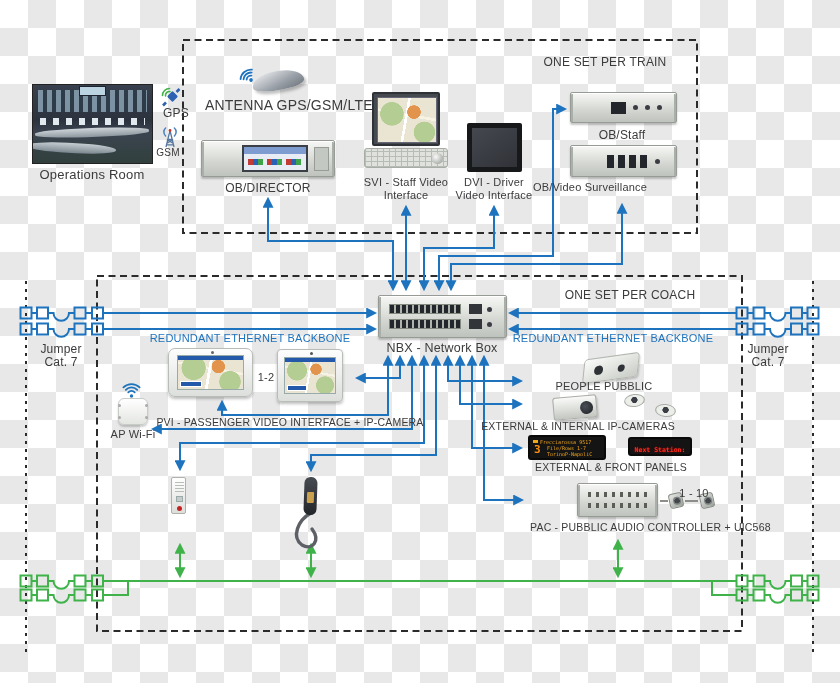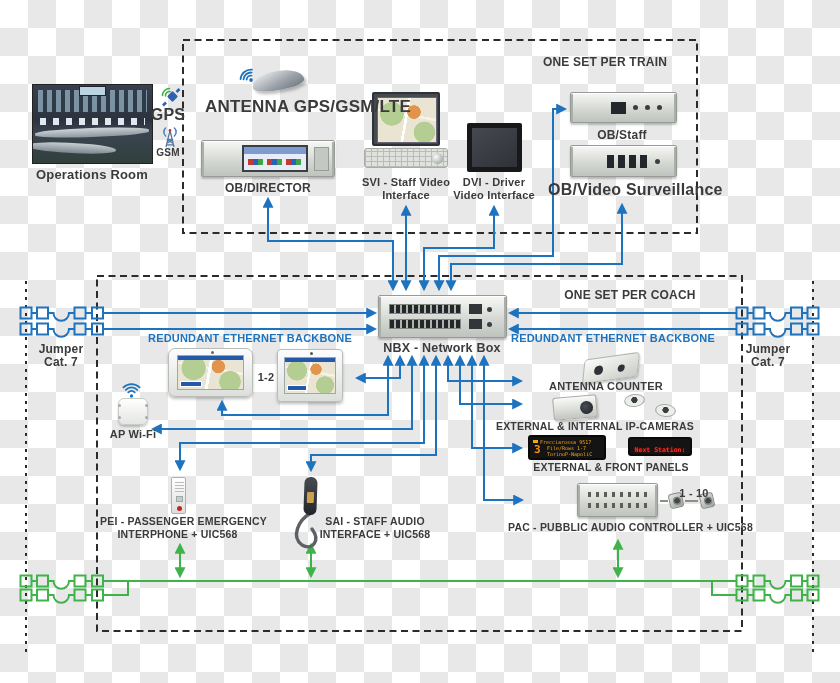--- a/index.html
+++ b/index.html
@@ -1,21 +1,21 @@
 <!DOCTYPE html>
 <html><head>
 <meta charset="utf-8">
 <style>
   html,body{margin:0;padding:0}
   .canvas{position:relative;width:840px;height:683px;overflow:hidden;
     font-family:"Liberation Sans",sans-serif;
     background:conic-gradient(#e8e8e8 25%,#ffffff 0 50%,#e8e8e8 0 75%,#ffffff 0) 0 0/56px 56px;}
   svg.wires{position:absolute;left:0;top:0;z-index:1}
   .dev{position:absolute;box-sizing:border-box;z-index:2}
-  .lbl{position:absolute;z-index:3;font-weight:700;font-size:11px;color:#3b3b3d;
+  .lbl{position:absolute;z-index:3;font-weight:400;font-size:11px;color:#3b3b3d;
        text-align:center;white-space:nowrap;letter-spacing:.2px}
   .lbl.two{line-height:13px}
   .blue-lbl{color:#1e73be}
   .green-lbl{color:#3fb34a}
   .rack{background:linear-gradient(180deg,#f7f8f6,#d6d9d3 55%,#bfc3bd);
         border:1px solid #969c95;border-radius:2px;
         box-shadow:inset 0 1px 0 #fff,0 2px 2px rgba(0,0,0,.22),
                    inset 7px 0 0 -5px #aab0a9,inset -7px 0 0 -5px #aab0a9}
   .part{position:absolute;box-sizing:border-box}
   .map{background-color:#e9e5d2;background-image:
@@ -295,59 +295,52 @@
     <div class="part" style="left:10px;top:19px;width:62px;height:5px;background:repeating-linear-gradient(90deg,#5a5e56 0 3px,rgba(0,0,0,0) 3px 8px)"></div>
   </div>
   <div class="dev spk" style="left:669px;top:493px;width:14px;height:15px;transform:rotate(-12deg)">
     <div class="part" style="left:3px;top:3px;width:8px;height:8px;border-radius:50%;background:radial-gradient(circle,#43474d 0 45%,#7d837c 50%)"></div>
   </div>
   <div class="dev spk" style="left:700px;top:493px;width:14px;height:15px;transform:rotate(-12deg)">
     <div class="part" style="left:3px;top:3px;width:8px;height:8px;border-radius:50%;background:radial-gradient(circle,#43474d 0 45%,#7d837c 50%)"></div>
   </div>
 
   <div class="lbl" style="left:22px;top:167px;width:140px;font-size:13px">Operations Room</div>
-  <div class="lbl" style="left:150px;top:106px;width:36px;font-size:16px">GPS</div>
+  <div class="lbl" style="left:158px;top:106px;width:36px;font-size:12px">GPS</div>
   <div class="lbl" style="left:150px;top:147px;width:36px;font-size:10px">GSM</div>
 
   <div class="lbl" style="left:540px;top:55px;width:130px;font-size:12px">ONE SET PER TRAIN</div>
-  <div class="lbl" style="left:205px;top:97px;width:150px;font-size:17px">ANTENNA GPS/GSM/LTE</div>
+  <div class="lbl" style="left:205px;top:97px;width:150px;font-size:14px">ANTENNA GPS/GSM/LTE</div>
   <div class="lbl" style="left:198px;top:181px;width:140px;font-size:12px">OB/DIRECTOR</div>
   <div class="lbl two" style="left:434px;top:176px;width:120px">
     <div>DVI - Driver</div>
     <div>Video Interface</div>
   </div>
   <div class="lbl two" style="left:346px;top:176px;width:120px">
     <div>SVI - Staff Video</div>
     <div>Interface</div>
   </div>
   <div class="lbl" style="left:562px;top:128px;width:120px;font-size:12px">OB/Staff</div>
-  <div class="lbl" style="left:548px;top:181px;width:148px;font-size:16px">OB/Video Surveillance</div>
+  <div class="lbl" style="left:516px;top:181px;width:148px;font-size:11px">OB/Video Surveillance</div>
 
   <div class="lbl" style="left:555px;top:288px;width:150px;font-size:12px">ONE SET PER COACH</div>
   <div class="lbl blue-lbl" style="left:133px;top:332px;width:234px">REDUNDANT ETHERNET BACKBONE</div>
   <div class="lbl blue-lbl" style="left:496px;top:332px;width:234px">REDUNDANT ETHERNET BACKBONE</div>
   <div class="lbl two" style="left:26px;top:343px;width:70px;font-size:12px">
     <div>Jumper</div>
     <div>Cat. 7</div>
   </div>
   <div class="lbl two" style="left:733px;top:343px;width:70px;font-size:12px">
     <div>Jumper</div>
     <div>Cat. 7</div>
   </div>
   <div class="lbl" style="left:372px;top:341px;width:140px;font-size:12.5px">NBX - Network Box</div>
 
   <div class="lbl" style="left:252px;top:371px;width:28px">1-2</div>
+  <div class="lbl" style="left:110px;top:416px;width:360px;font-size:10.5px">PVI - PASSENGER VIDEO INTERFACE + IP-CAMERA</div>
   <div class="lbl" style="left:103px;top:428px;width:60px">AP Wi-Fi</div>
-  <div class="lbl" style="left:549px;top:380px;width:110px">ANTENNA COUNTER</div>
-  <div class="lbl" style="left:495px;top:420px;width:200px;font-size:10.5px">EXTERNAL &amp; INTERNAL IP-CAMERAS</div>
+  <div class="lbl" style="left:549px;top:380px;width:110px">PEOPLE PUBBLIC</div>
+  <div class="lbl" style="left:478px;top:420px;width:200px;font-size:10.5px">EXTERNAL &amp; INTERNAL IP-CAMERAS</div>
   <div class="lbl" style="left:528px;top:461px;width:166px;font-size:10.5px">EXTERNAL &amp; FRONT PANELS</div>
-  <div class="lbl two" style="left:100px;top:515px;width:155px;font-size:10.5px">
-    <div>PEI - PASSENGER EMERGENCY</div>
-    <div>INTERPHONE + UIC568</div>
-  </div>
-  <div class="lbl two" style="left:300px;top:515px;width:150px;font-size:10.5px">
-    <div>SAI - STAFF AUDIO</div>
-    <div>INTERFACE + UIC568</div>
-  </div>
-  <div class="lbl" style="left:508px;top:521px;width:230px;font-size:10.5px">PAC - PUBBLIC AUDIO CONTROLLER + UIC568</div>
+  <div class="lbl" style="left:530px;top:521px;width:230px;font-size:10.5px">PAC - PUBBLIC AUDIO CONTROLLER + UIC568</div>
   <div class="lbl" style="left:672px;top:487px;width:44px">1 - 10</div>
 
 </div>
 
 </body></html>

